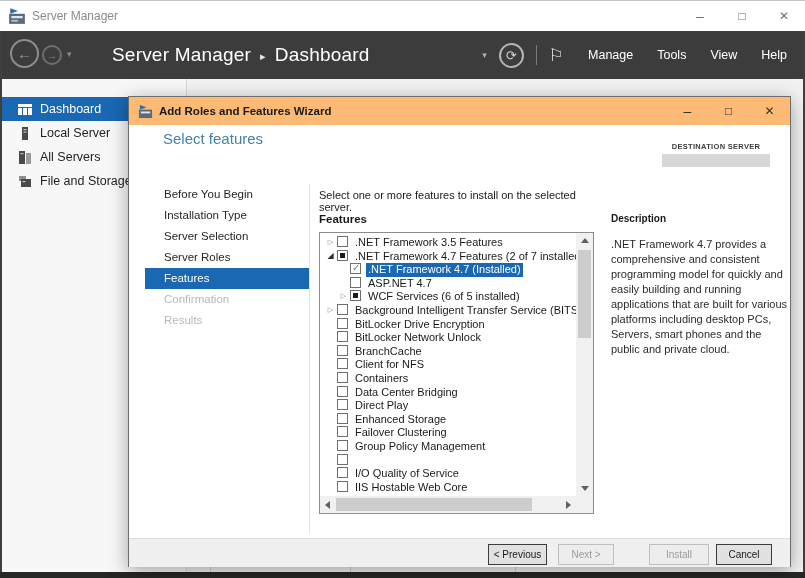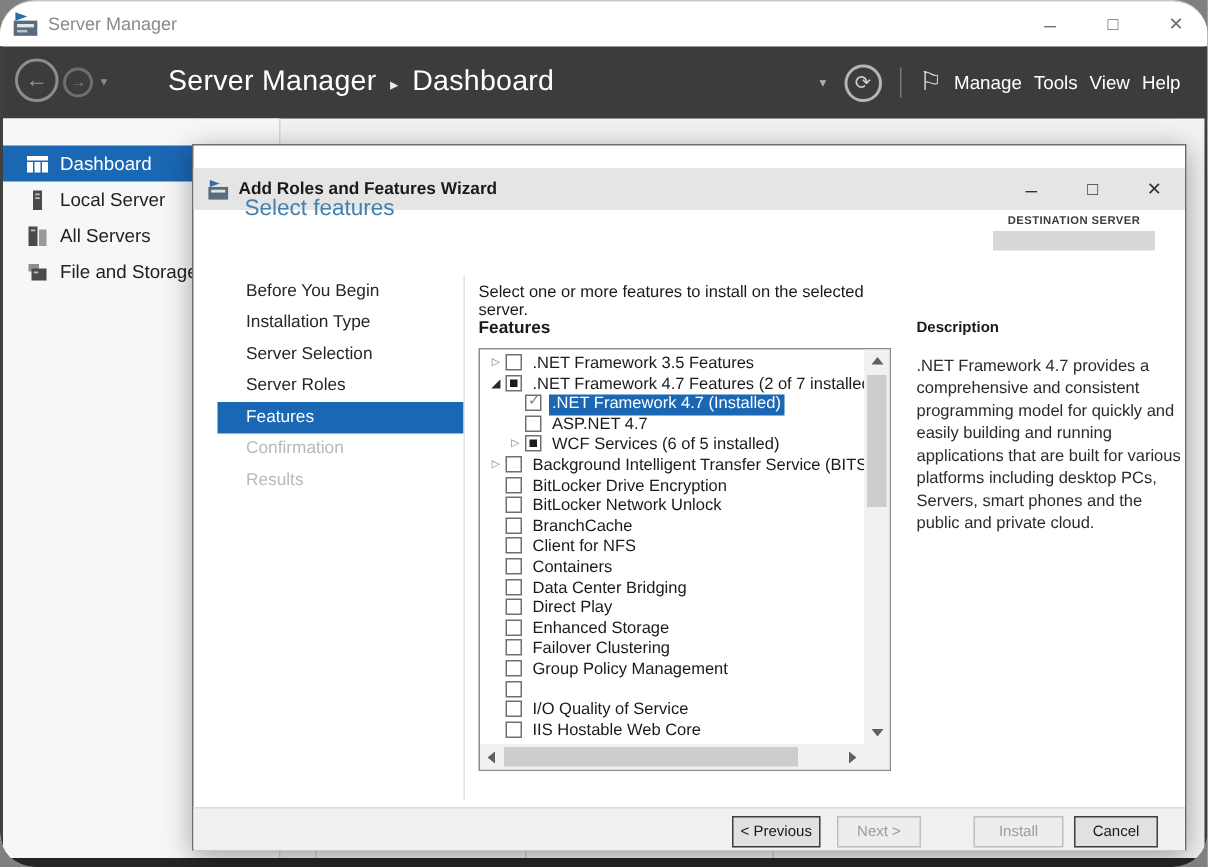--- a/index.html
+++ b/index.html
@@ -1,18 +1,18 @@
 <!DOCTYPE html>
 <html><head>
 <meta charset="utf-8">
 <style>
   * { margin:0; padding:0; box-sizing:border-box; }
   html,body { background:#808080; }
   body { font-family:"Liberation Sans","DejaVu Sans",sans-serif; }
-  #app { position:relative; width:805px; height:578px; background:#f2f2f2; overflow:hidden; border-top:1px solid #c8c8c8;border-radius:23px; }
+  #app { position:relative; width:805px; height:578px; background:#f2f2f2; overflow:hidden; border-top:1px solid #c8c8c8; }
 
   
   #titlebar { position:absolute; left:0; top:0; width:805px; height:30px; background:#ffffff; }
   #titlebar .app-icon { position:absolute; left:8px; top:6px; width:18px; height:18px; }
   #titlebar .title { position:absolute; left:32px; top:0; line-height:30px; font-size:12px; color:#8a8a8a; }
   #titlebar .win-controls { position:absolute; right:0; top:0; height:30px; display:flex; }
   #titlebar .win-btn { width:42px; height:30px; display:flex; align-items:center; justify-content:center; font-size:12px; color:#707070; cursor:pointer; }
   .glyph-min::before { content:"–"; font-size:14px; }
   .glyph-max::before { content:"□"; font-size:12px; }
   .glyph-close::before { content:"✕"; font-size:12px; }
@@ -25,21 +25,21 @@
   #nav-caret { position:absolute; left:67px; top:18px; color:#8a8a8a; font-size:9px; }
   #breadcrumb { position:absolute; left:112px; top:0; height:48px; display:flex; align-items:center; font-weight:300; font-size:19px; letter-spacing:.2px; color:#ffffff; }
   #breadcrumb .crumb-sep { font-size:11px; padding:0 9px; position:relative; top:1px; color:#e8e8e8; }
   #header-right { position:absolute; right:18px; top:0; height:48px; display:flex; align-items:center; }
   #header-right .caret { font-size:9px; color:#b0b0b0; }
   #refresh-btn { margin-left:12px; width:25px; height:25px; border-radius:50%; border:2px solid #b5b5b5; color:#cfcfcf; display:flex; align-items:center; justify-content:center; font-size:13px; cursor:pointer; }
   .glyph-refresh::before { content:"⟳"; }
   #header-sep { margin-left:12px; width:1px; height:20px; background:#7a7a7a; }
   #flag-btn { margin-left:12px; font-size:17px; color:#e6e6e6; cursor:pointer; }
   .glyph-flag::before { content:"⚐"; }
-  .menu-item { margin-left:8px; font-size:12.5px; color:#ffffff; cursor:pointer; }
+  .menu-item { margin-left:24px; font-size:12.5px; color:#ffffff; cursor:pointer; }
 
   
   #sidebar { position:absolute; left:0; top:78px; width:186px; height:493px; background:#f7f7f7; }
   #sidebar-divider { position:absolute; left:186px; top:78px; width:1px; height:493px; background:#d8d8d8; }
   .sb-item { height:24px; display:flex; align-items:center; padding-left:17px; gap:7px; font-size:12.5px; color:#1f1f1f; cursor:pointer; white-space:nowrap; }
   .sb-item.sel { background:var(--accent); color:#fff; }
   #sidebar .list { padding-top:18px; }
   .sb-ico { width:16px; height:15px; flex:0 0 16px; }
 
   :root { --accent:#1a67b3; }
@@ -47,21 +47,21 @@
   
   .tile-line { position:absolute; top:566px; height:6px; width:1px; background:#cfcfcf; }
 
   
   #frame-bottom { position:absolute; left:0; top:571px; width:805px; height:7px; background:#262626; }
   #frame-left { position:absolute; left:0; top:30px; width:2px; height:541px; background:#3f3f3f; }
   #frame-right { position:absolute; left:803px; top:30px; width:2px; height:541px; background:#3f3f3f; }
 
   
   #dialog { position:absolute; left:128px; top:95px; width:663px; height:471px; background:#ffffff; border:1px solid #6d6d6d; box-shadow:0 4px 18px rgba(0,0,0,.35); z-index:5; }
-  #dlg-titlebar { position:absolute; left:0; top:15px; width:100%; height:28px; background:#e5e5e5; }
+  #dlg-titlebar { position:absolute; left:0; top:0; width:100%; height:28px; background:#fdba74; }
   #dlg-titlebar .app-icon { position:absolute; left:9px; top:7px; width:15px; height:15px; }
   #dlg-titlebar .title { position:absolute; left:30px; top:0; line-height:28px; font-size:11.5px; font-weight:700; color:#1a1a1a; }
   #dlg-controls { position:absolute; right:0; top:0; height:28px; display:flex; }
   #dlg-controls .win-btn { width:41px; height:28px; display:flex; align-items:center; justify-content:center; font-size:12px; color:#333; cursor:pointer; }
 
   #dlg-heading { position:absolute; left:34px; top:33px; font-size:15px; font-weight:300; color:#4181b0;text-align:right; }
   #destination { position:absolute; right:20px; top:45px; text-align:center; }
   #destination .dst-label { font-size:7.5px; font-weight:700; letter-spacing:.3px; color:#3c3c3c; }
   #destination .dst-redacted { margin-top:3px; margin-left:auto; width:108px; height:13px; background:#d8d8d8; }
 

